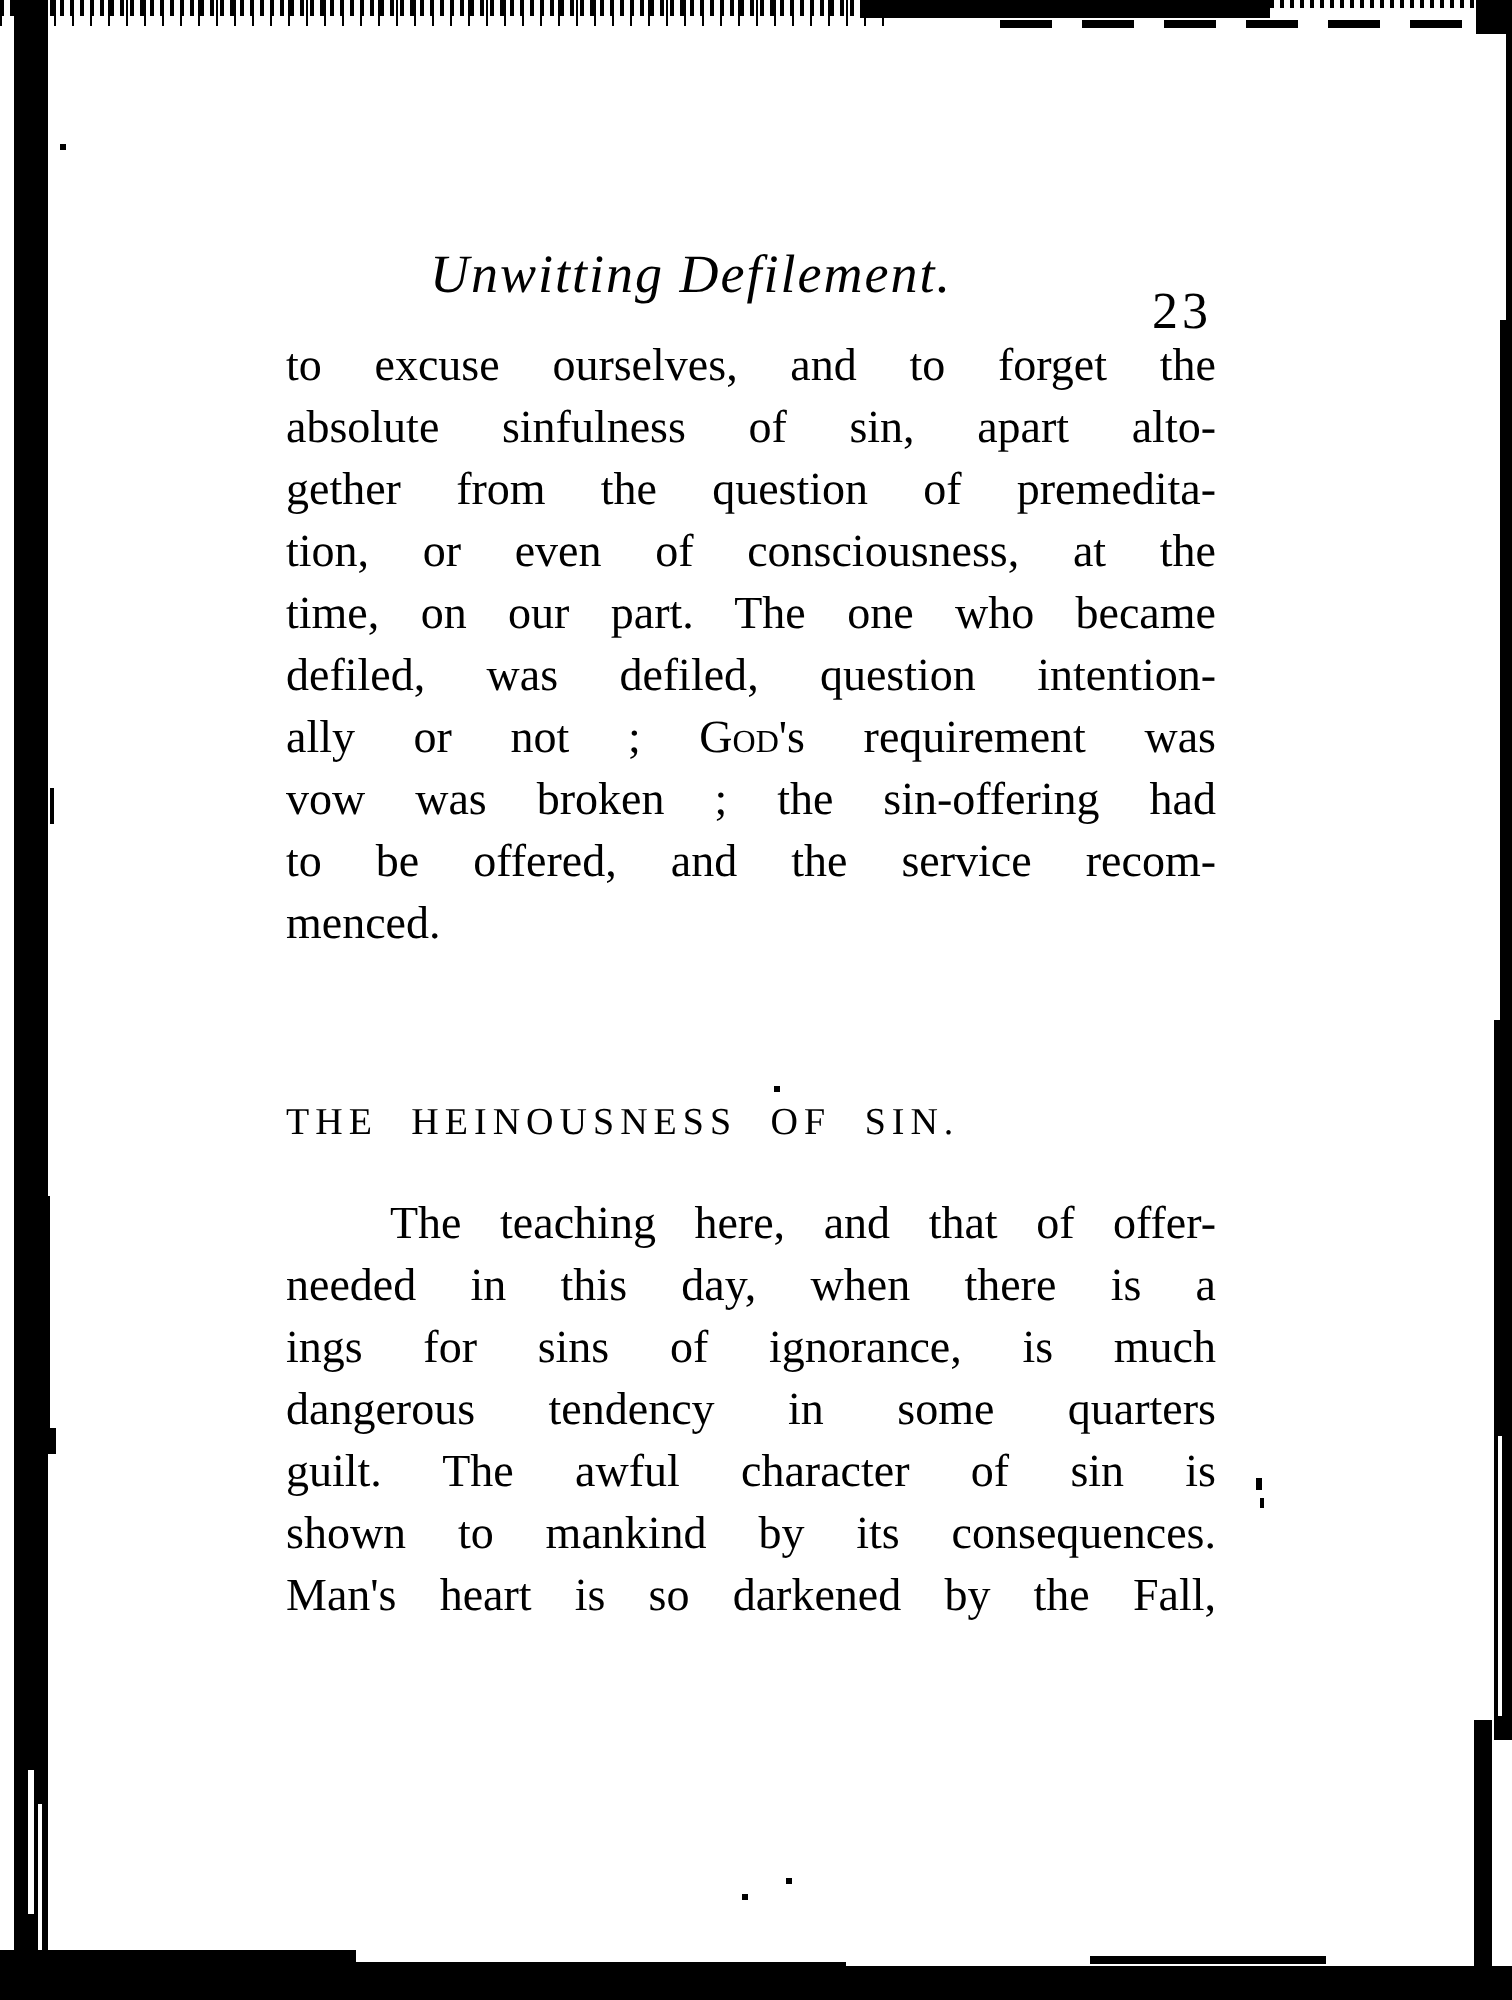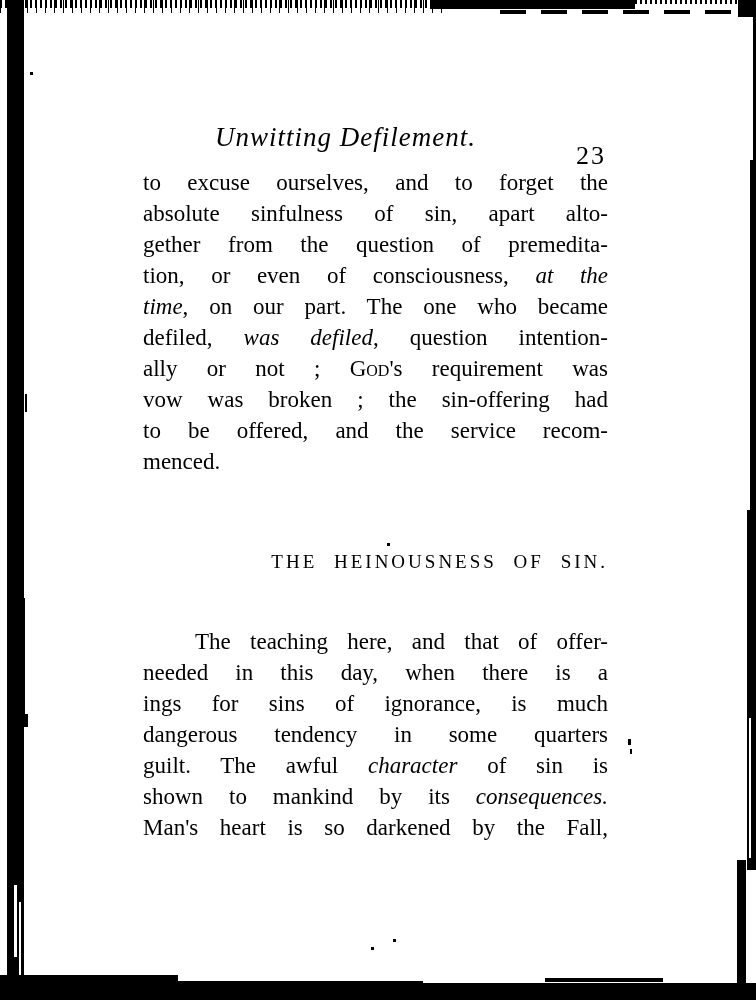--- a/index.html
+++ b/index.html
@@ -29,27 +29,27 @@
 
   
   .para {
     position:absolute; left:143px; width:465px;
     font-size:23px; line-height:31px;
   }
   .para-1 { top:167px; }
   .para-2 { top:596px; }
   .tline { text-align:justify; text-align-last:justify; height:31px; overflow:hidden; }
   .tline.nojust { text-align-last:left; }
-  .tline.indent { text-indent:52px;margin-top:30px; }
-  .it { font-style:italic; }
+  .tline.indent { text-indent:52px; }
+  .it { }
   .sc { font-variant:small-caps; }
 
   .section-heading {
     position:absolute; left:143px; top:551px; width:465px;
-    text-align:right; font-size:19px; letter-spacing:3px; word-spacing:9px;
+    text-align:left; font-size:19px; letter-spacing:3px; word-spacing:9px;
   }
 
   
   .art { position:absolute; background:#000; }
   .art.white { background:#fff; }
 
   .top-ticks-a  { left:0; top:0; width:445px; height:8px; background:repeating-linear-gradient(90deg,#000 0 2px,transparent 2px 5px); }
   .top-ticks-b  { left:0; top:0; width:445px; height:13px; background:repeating-linear-gradient(90deg,#000 0 1px,transparent 1px 9px); }
   .top-solid    { left:430px; top:0; width:205px; height:9px; }
   .top-dots     { left:635px; top:0; width:121px; height:4px; background:repeating-linear-gradient(90deg,#000 0 2px,transparent 2px 5px); }

